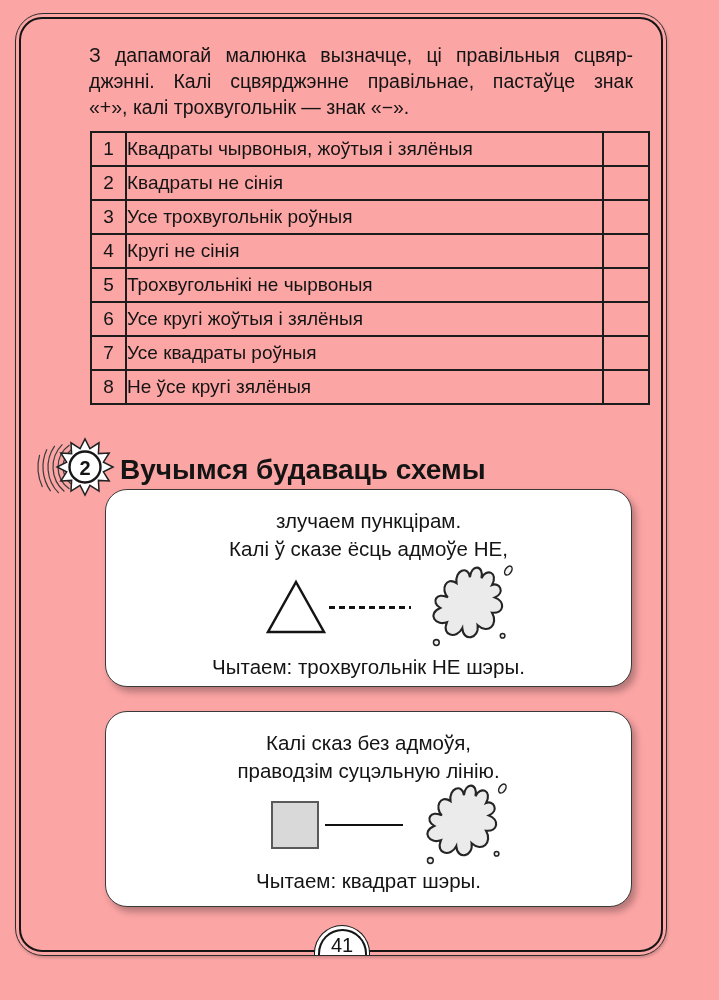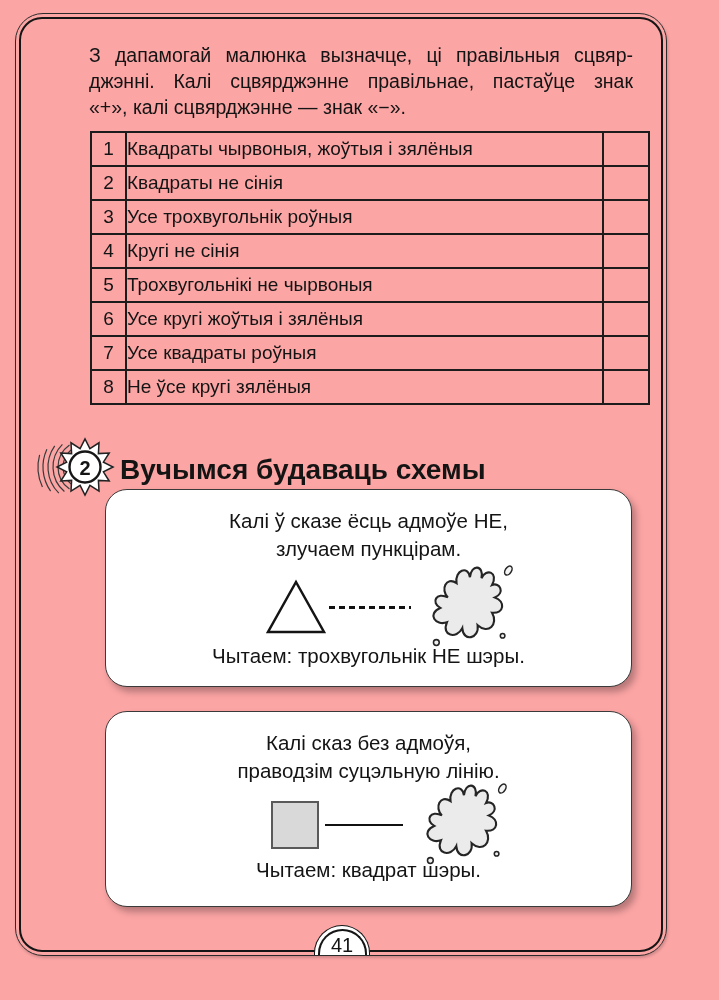--- a/index.html
+++ b/index.html
@@ -34,21 +34,21 @@
   .rule-box{position:absolute;left:105px;width:527px;background:#fff;
             border:1.6px solid #3a3a3a;border-radius:22px;
             box-shadow:4px 5px 7px rgba(0,0,0,.28);box-sizing:border-box;
             padding-top:17px;}
   .rule-box.b1{top:489px;height:198px;}
   .rule-box.b2{top:711px;height:196px;}
   .rule-text{text-align:center;font-size:20.5px;line-height:28px;}
   .diagram{display:flex;align-items:center;justify-content:center;margin-top:8px;height:72px;
            transform:translateX(25px);}
   .rule-box.b2 .diagram{height:64px;}
-  .caption{text-align:center;font-size:20.5px;margin-top:1px;}
+  .caption{text-align:center;font-size:20.5px;margin-top:12px;}
 
   .dashed-line{width:82px;height:3px;margin:0 4px 0 2px;
                background:repeating-linear-gradient(90deg,#111 0 6px,transparent 6px 10px);}
   .solid-line{width:78px;height:2.6px;margin:0 6px;background:#111;}
   .gray-square{width:48px;height:48px;background:#d9d9d9;border:2px solid #5a5a5a;box-sizing:border-box;}
 
   
   .page-bump{position:absolute;left:314px;top:925px;width:56px;height:30px;background:#fff;
              border:1.2px solid #151515;border-bottom:none;border-radius:30px 30px 0 0;z-index:5;
              box-sizing:border-box;}
@@ -60,21 +60,21 @@
 <body>
 
 <div class="page">
   <div class="frame-outer">
     <div class="frame-inner"></div>
   </div>
 
   <div class="intro">
     <div class="j">З дапамогай малюнка вызначце, ці правільныя сцвяр-</div>
     <div class="j">джэнні. Калі сцвярджэнне правільнае, пастаўце знак</div>
-    <div class="l">«+», калі сцвярджэнне — знак «−».</div>
+    <div class="l">«+», калі трохвугольнік — знак «−».</div>
   </div>
 
   <table class="stm">
     <tbody>
       <tr>
         <td class="num">1</td>
         <td class="txt">Квадраты чырвоныя, жоўтыя і зялёныя</td>
         <td class="ans"></td>
       </tr>
       <tr>
@@ -125,22 +125,22 @@
       <path d="M12.6,19.8 A47,47 0 0 0 15.4,51.9"></path>
     </g>
     <polygon points="86,32 76.4,36.9 82.2,46 71.4,45.4 72,56.2 62.9,50.4 58,60 53.1,50.4 44,56.2 44.6,45.4 33.8,46 39.65,36.9 30,32 39.65,27.1 33.8,18 44.6,18.6 44,7.8 53.1,13.65 58,4 62.9,13.65 72,7.8 71.4,18.6 82.2,18 76.4,27.1" fill="#ffffff" stroke="#222" stroke-width="1.5"></polygon>
     <circle cx="58" cy="32" r="15.5" fill="#ffffff" stroke="#161616" stroke-width="2.4"></circle>
     <text x="58" y="33" text-anchor="middle" dominant-baseline="central" font-size="20" font-weight="bold" fill="#141414">2</text>
   </svg>
   <div class="section-title">Вучымся будаваць схемы</div>
 
   <div class="rule-box b1">
     <div class="rule-text">
+      <div>злучаем пункцірам.</div>
       <div>Калі ў сказе ёсць адмоўе НЕ,</div>
-      <div>злучаем пункцірам.</div>
     </div>
     <div class="diagram">
       <svg width="62" height="58" viewBox="0 0 62 58">
         <polygon points="31,4 59,54 3,54" fill="#ffffff" stroke="#141414" stroke-width="2.5"></polygon>
       </svg>
       <div class="dashed-line"></div>
       <svg width="108" height="96" viewBox="0 0 112 100">
         <path d="M34,40 C26,32 32,18 43,25 C41,12 55,6 57,19 C58,5 72,6 69,20 C74,9 87,14 80,27 C88,24 94,35 83,40 C94,44 93,57 80,56 C87,68 76,79 65,69 C67,83 50,87 49,72 C43,84 27,80 33,66 C21,70 12,57 26,51 C16,45 22,34 34,40 Z" fill="#ebebeb" stroke="#252525" stroke-width="2.2"></path>
         <ellipse cx="97" cy="12" rx="3.2" ry="5.2" transform="rotate(32 97 12)" fill="#f5f5f5" stroke="#252525" stroke-width="1.6"></ellipse>
         <circle cx="22" cy="87" r="3" fill="#f0f0f0" stroke="#252525" stroke-width="1.6"></circle>

